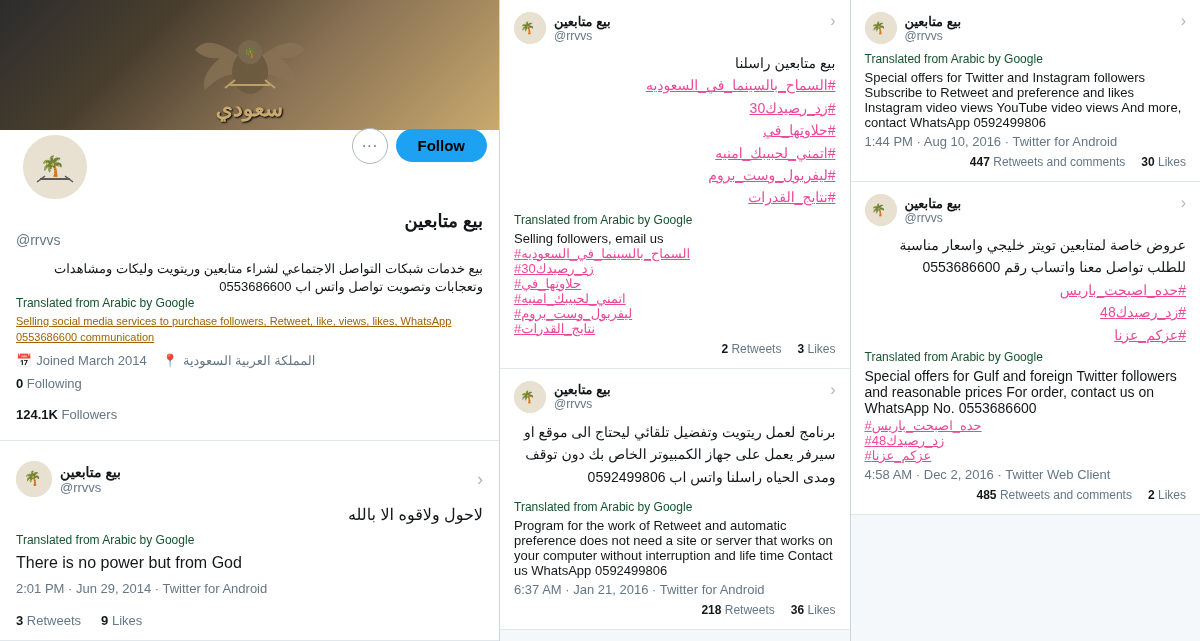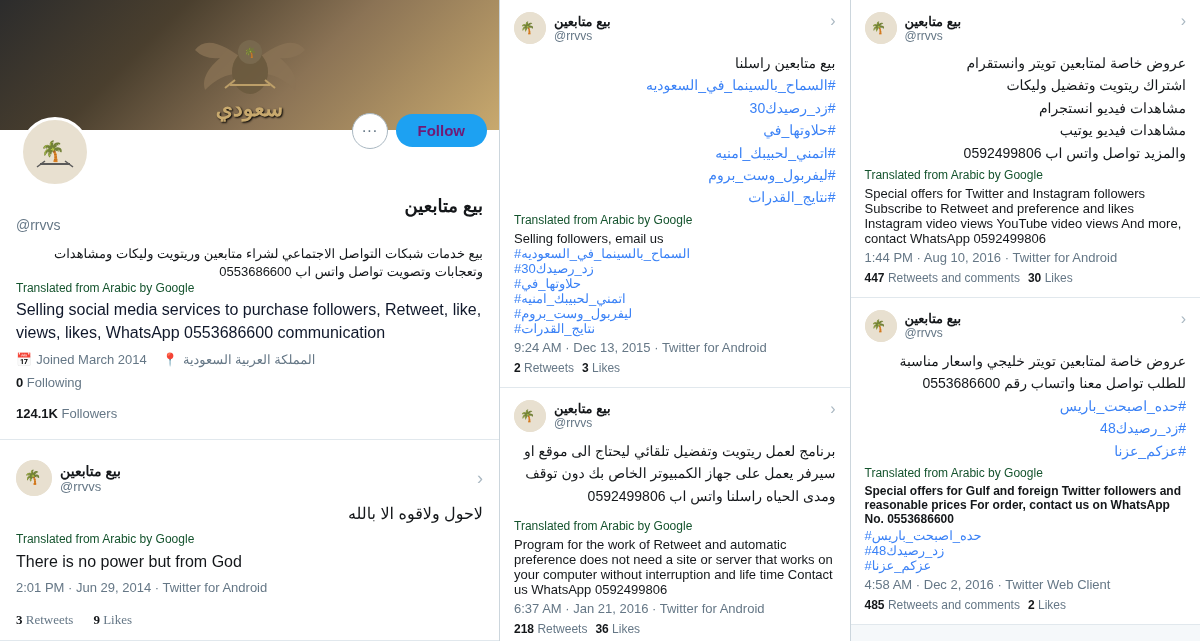--- a/index.html
+++ b/index.html
@@ -84,21 +84,21 @@
       cursor: pointer;
       display: flex;
       align-items: center;
       justify-content: center;
       font-size: 16px;
       color: #657786;
     }
 
     .btn-follow {
       background: #1da1f2;
-      color: #701a75;
+      color: #000000;
       border: none;
       border-radius: 20px;
       padding: 8px 22px;
       font-size: 15px;
       font-weight: bold;
       cursor: pointer;
     }
 
     .profile-info {
       padding: 38px 16px 10px 16px;
@@ -119,24 +119,25 @@
     .profile-bio {
       font-size: 13px;
       color: #14171a;
       margin-top: 12px;
       direction: rtl;
       text-align: right;
       line-height: 1.4;
     }
 
     .profile-bio-translated {
-      font-size: 16px;
-      color: #0f172a;
+      font-size: 11px;
+      color: #a16207;
       margin-top: 4px;
       line-height: 1.4;
+      text-decoration: underline;
     }
 
     .profile-meta {
       display: flex;
       gap: 16px;
       margin-top: 8px;
       font-size: 13px;
       color: #657786;
       align-items: center;
     }
@@ -245,21 +246,20 @@
       color: #657786;
       margin-top: 4px;
     }
 
     .tweet-stats {
       display: flex;
       gap: 20px;
       margin-top: 17px;
       font-size: 13px;
       color: #657786;
-      font-family: Liberation Serif, serif;
     }
 
     .tweet-stats span strong {
       color: #14171a;
     }
 
     
     .right-panels {
       flex: 1;
       display: flex;
@@ -287,21 +287,22 @@
     }
 
     .tweet-panel {
       background: #fff;
       border-bottom: 1px solid #e1e8ed;
       padding: 12px 14px;
       flex: 1;
     }
 
     .hashtag {
-      color: #3b82f6;
+      color: #ec4899;
+      text-decoration: underline;
     }
 
     .tweet-text-arabic {
       font-size: 15px;
       color: #14171a;
       direction: rtl;
       line-height: 1.6;
     }
 
     .panel-tweet-header {
@@ -342,24 +343,25 @@
     }
 
     .panel-chevron {
       color: #aab8c2;
       font-size: 16px;
       flex-shrink: 0;
     }
 
     .panel-tweet-footer {
       display: flex;
-      gap: 8px;
+      gap: 16px;
       margin-top: 6px;
       font-size: 12px;
       color: #657786;
+      justify-content: flex-end;
     }
 
     .panel-tweet-footer span strong {
       color: #14171a;
     }
   </style>
 </head>
 <body>
 
 <div class="left-panel">
@@ -489,21 +491,20 @@
         <div class="translated-label">Translated from Arabic by Google</div>
         <div style="font-size:13px;color:#14171a;margin-bottom:2px;">
           Selling followers, email us<br>
           <span class="hashtag">#السماح_بالسينما_في_السعوديه</span><br>
           <span class="hashtag">#زد_رصيدك30</span><br>
           <span class="hashtag">#حلاوتها_في</span><br>
           <span class="hashtag">#اتمني_لحبيبك_امنيه</span><br>
           <span class="hashtag">#ليفربول_وست_بروم</span><br>
           <span class="hashtag">#نتايج_القدرات</span>
         </div>
-        <div class="tweet-timestamp">9:24 AM · Dec 13, 2015 · Twitter for Android</div>
         <div class="panel-tweet-footer">
           <span><strong>2</strong> <span>Retweets</span></span>
           <span><strong>3</strong> <span>Likes</span></span>
         </div>
       </div>
 
       <div class="tweet-panel" style="flex:none;padding:12px 14px;background:#fff;">
         <div class="panel-tweet-header">
           <div class="panel-tweet-author">
             <div class="small-avatar">
@@ -542,25 +543,20 @@
                   <text x="6" y="20" font-size="12">🌴</text>
                 </svg>
             </div>
             <div class="panel-tweet-author-info">
               <div class="name">بيع متابعين</div>
               <div class="handle">@rrvvs</div>
             </div>
           </div>
           <span class="panel-chevron">›</span>
         </div>
-        <div class="tweet-text-arabic" style="font-size:14px;margin-bottom:4px;white-space:pre-line;">عروض خاصة لمتابعين تويتر وانستقرام
-اشتراك ريتويت وتفضيل وليكات
-مشاهدات فيديو انستجرام
-مشاهدات فيديو يوتيب
-والمزيد تواصل واتس اب 0592499806</div>
         <div class="translated-label">Translated from Arabic by Google</div>
         <div style="font-size:13px;color:#14171a;margin-bottom:2px;">Special offers for Twitter and Instagram followers Subscribe to Retweet and preference and likes Instagram video views YouTube video views And more, contact WhatsApp 0592499806</div>
         <div class="tweet-timestamp">1:44 PM · Aug 10, 2016 · Twitter for Android</div>
         <div class="panel-tweet-footer">
           <span><strong>447</strong> <span>Retweets and comments</span></span>
           <span><strong>30</strong> <span>Likes</span></span>
         </div>
       </div>
 
       <div class="tweet-panel" style="flex:none;padding:12px 14px;background:#fff;">
@@ -579,21 +575,21 @@
           </div>
           <span class="panel-chevron">›</span>
         </div>
         <div class="tweet-text-arabic" style="font-size:14px;margin-bottom:4px;">
           عروض خاصة لمتابعين تويتر خليجي واسعار مناسبة للطلب تواصل معنا واتساب رقم 0553686600<br>
           <span class="hashtag">#حده_اصبحت_باريس</span><br>
           <span class="hashtag">#زد_رصيدك48</span><br>
           <span class="hashtag">#عزكم_عزنا</span>
         </div>
         <div class="translated-label">Translated from Arabic by Google</div>
-        <div style="font-size:12px;color:#14171a;margin-bottom:2px;font-weight:bold;">Special offers for Gulf and foreign Twitter followers and reasonable prices For order, contact us on WhatsApp No. 0553686600</div>
+        <div style="font-size:14px;color:#14171a;margin-bottom:2px;">Special offers for Gulf and foreign Twitter followers and reasonable prices For order, contact us on WhatsApp No. 0553686600</div>
         <div style="font-size:13px;color:#1da1f2;margin-bottom:2px;">
           <span class="hashtag">#حده_اصبحت_باريس</span><br>
           <span class="hashtag">#زد_رصيدك48</span><br>
           <span class="hashtag">#عزكم_عزنا</span>
         </div>
         <div class="tweet-timestamp">4:58 AM · Dec 2, 2016 · Twitter Web Client</div>
         <div class="panel-tweet-footer">
           <span><strong>485</strong> <span>Retweets and comments</span></span>
           <span><strong>2</strong> <span>Likes</span></span>
         </div>

